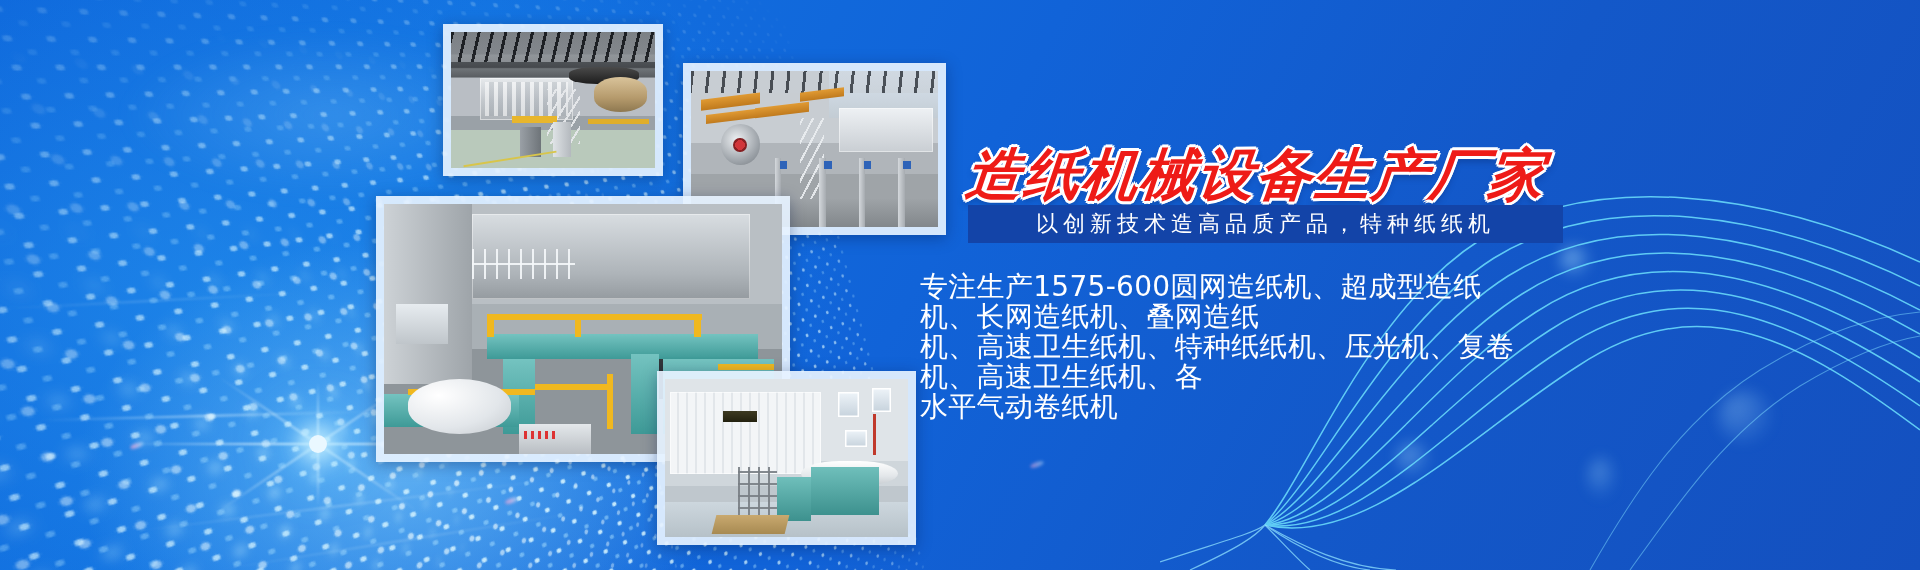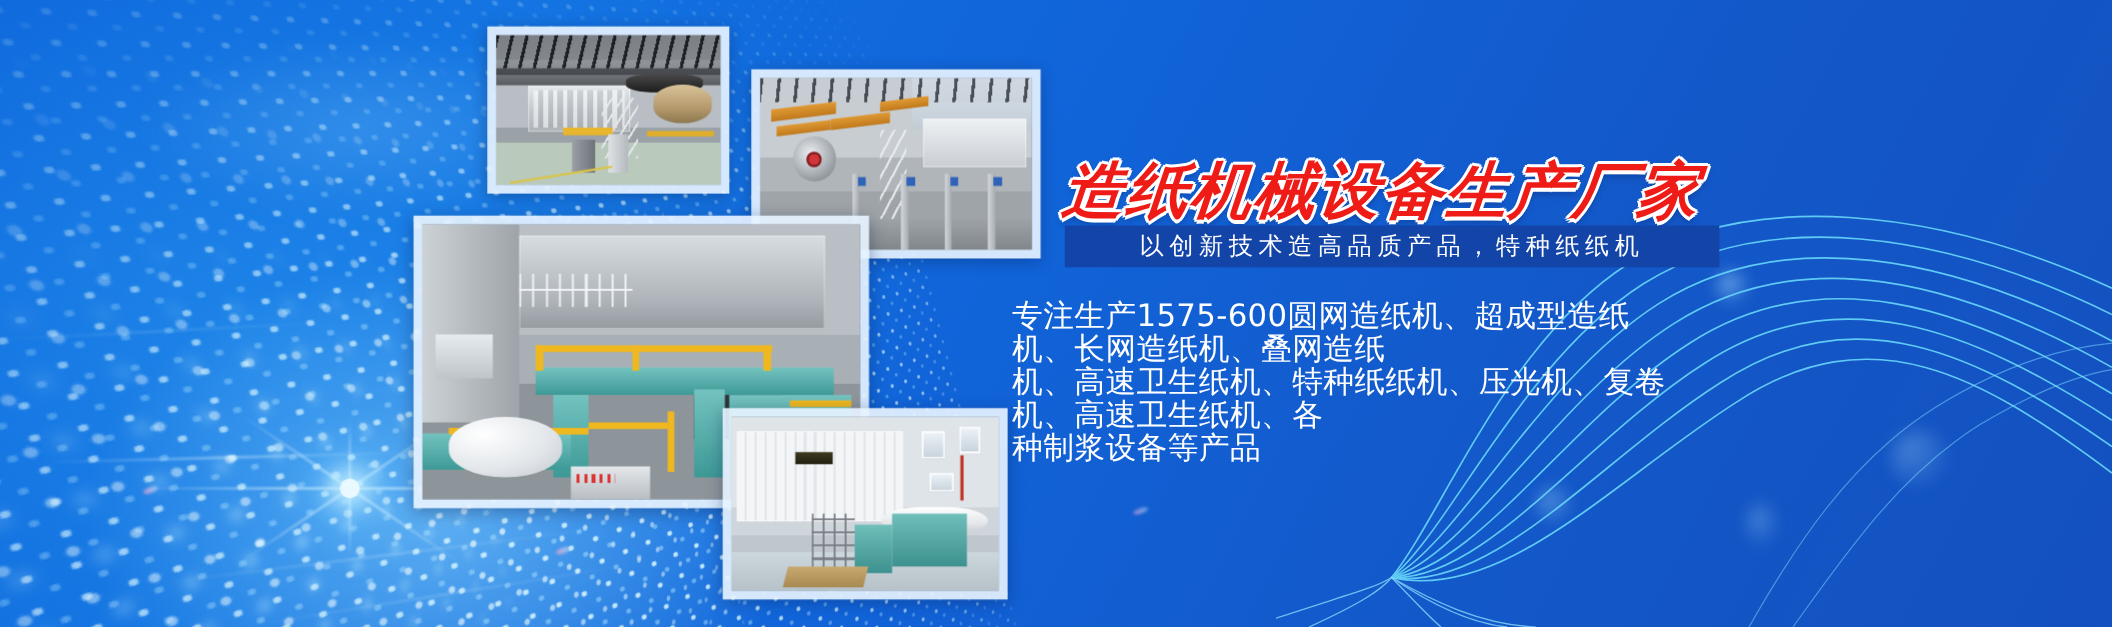--- a/index.html
+++ b/index.html
@@ -373,16 +373,16 @@
 
   <div class="title">造纸机械设备生产厂家</div>
 
   <div class="subbar">
     <span>以创新技术造高品质产品，特种纸纸机</span>
   </div>
 
   <div class="desc">
     <p>专注生产1575-600圆网造纸机、超成型造纸机、长网造纸机、叠网造纸</p>
     <p>机、高速卫生纸机、特种纸纸机、压光机、复卷机、高速卫生纸机、各</p>
-    <p>种制浆设备等产品</p>
+    <p>水平气动卷纸机</p>
   </div>
 
 </div>
 
 </body></html>

